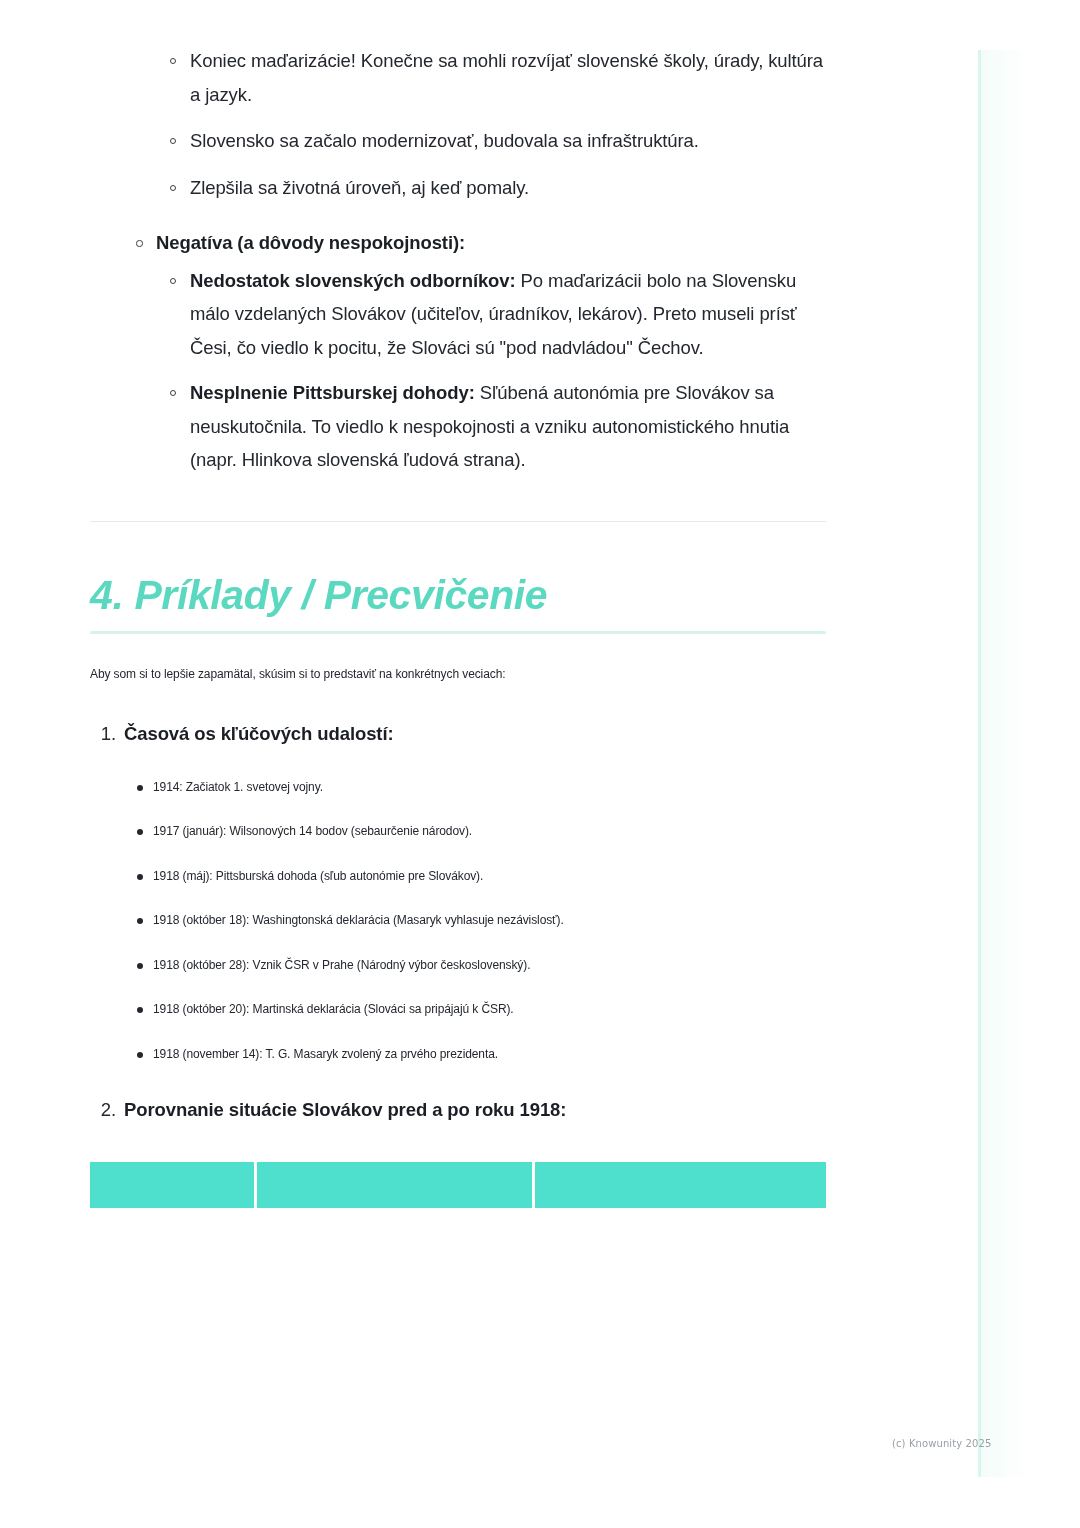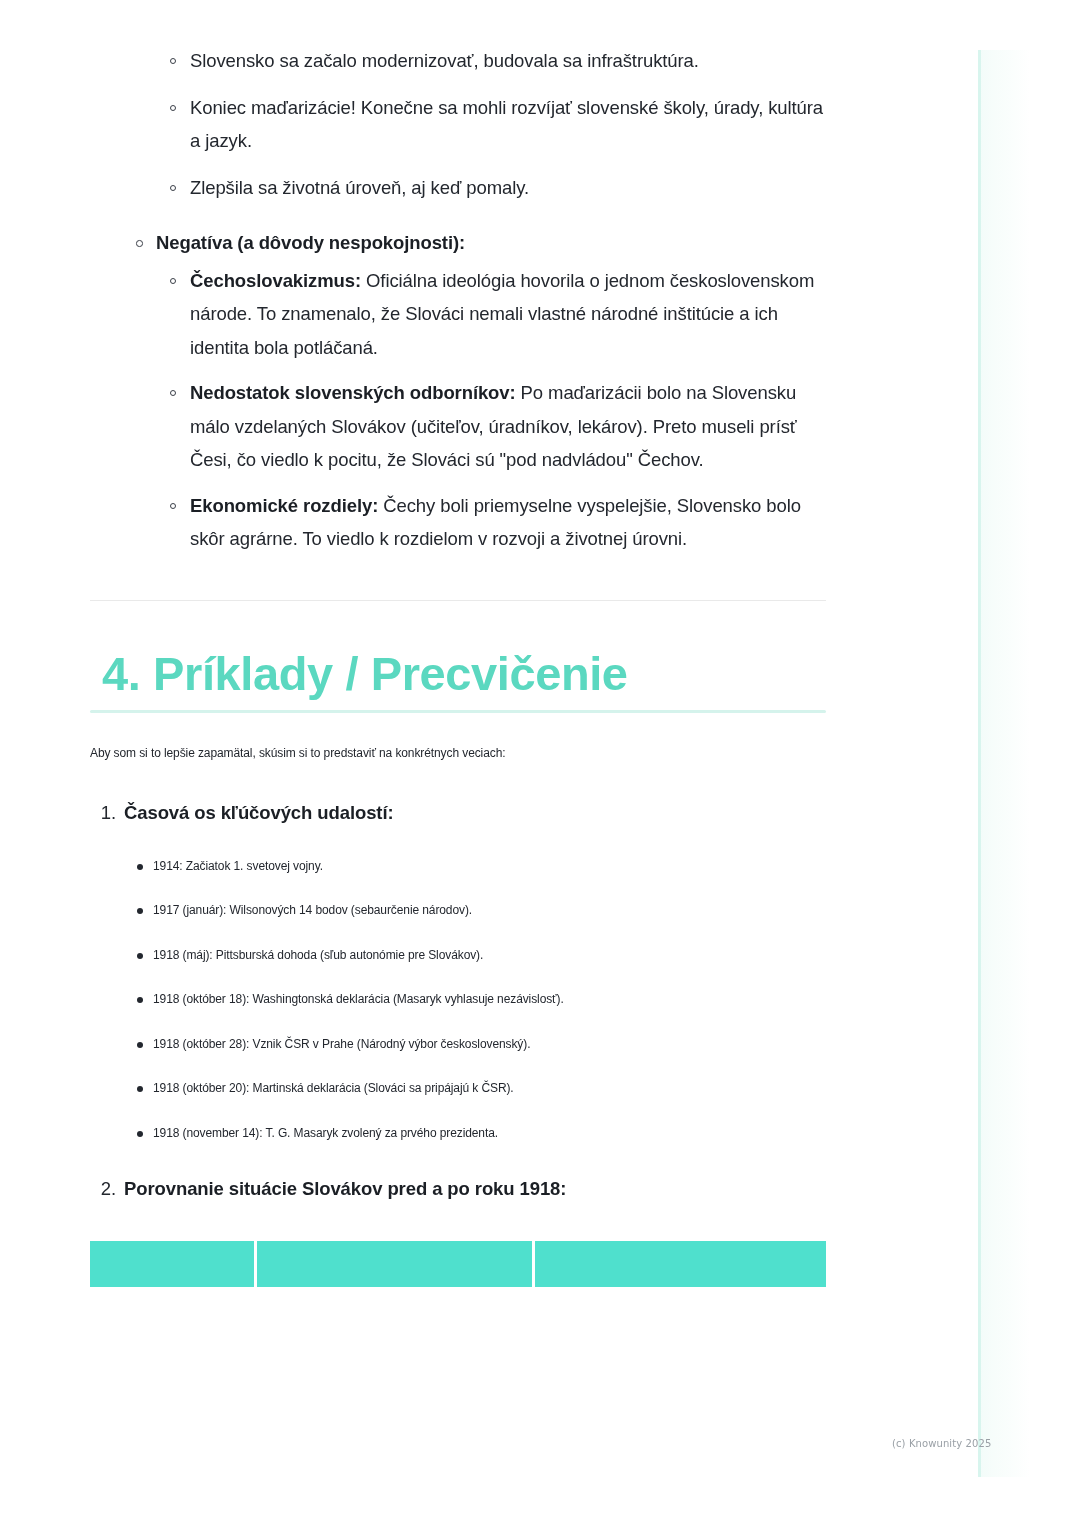--- a/index.html
+++ b/index.html
@@ -131,25 +131,26 @@
   
   .divider {
     height: 1px;
     background: #e9e9e9;
     margin: 0;
     width: 736px;
   }
 
   
   .section-heading {
-    font-size: 47px;
+    font-size: 41px;
     font-weight: 700;
     line-height: 42px;
     letter-spacing: -0.4px;
-    margin: 12px;
+    margin: 0;
+    font-style: italic;
   }
   .heading-rule {
     height: 3px;
     width: 736px;
     border-radius: 2px;
   }
 
   
   .para {
     font-size: 12px;
@@ -236,38 +237,35 @@
 </head>
 <body>
 
 <div class="edge-strip"></div>
 <div class="edge-strip-line"></div>
 
 <div class="page">
   <div class="content">
 
     <ul class="lvl2">
+      <li><span>Koniec maďarizácie! Konečne sa mohli rozvíjať slovenské školy, úrady, kultúra a jazyk.</span></li>
       <li><span>Slovensko sa začalo modernizovať, budovala sa infraštruktúra.</span></li>
-      <li><span>Koniec maďarizácie! Konečne sa mohli rozvíjať slovenské školy, úrady, kultúra a jazyk.</span></li>
       <li><span>Zlepšila sa životná úroveň, aj keď pomaly.</span></li>
     </ul>
 
     <ul class="lvl1" style="margin-top:22px;">
       <li>
         <span class="b">Negatíva (a dôvody nespokojnosti):</span>
 
         <ul class="lvl3">
-          <li>
-            <span class="b">Čechoslovakizmus:</span><span> Oficiálna ideológia hovorila o jednom československom národe. To znamenalo, že Slováci nemali vlastné národné inštitúcie a ich identita bola potláčaná.</span>
-          </li>
           <li>
             <span class="b">Nedostatok slovenských odborníkov:</span><span> Po maďarizácii bolo na Slovensku málo vzdelaných Slovákov (učiteľov, úradníkov, lekárov). Preto museli prísť Česi, čo viedlo k pocitu, že Slováci sú "pod nadvládou" Čechov.</span>
           </li>
           <li>
-            <span class="b">Ekonomické rozdiely:</span><span> Čechy boli priemyselne vyspelejšie, Slovensko bolo skôr agrárne. To viedlo k rozdielom v rozvoji a životnej úrovni.</span>
+            <span class="b">Nesplnenie Pittsburskej dohody:</span><span> Sľúbená autonómia pre Slovákov sa neuskutočnila. To viedlo k nespokojnosti a vzniku autonomistického hnutia (napr. Hlinkova slovenská ľudová strana).</span>
           </li>
         </ul>
       </li>
     </ul>
 
     <div class="divider" style="margin-top:44px;"></div>
 
     <h2 class="section-heading" style="margin-top:52px;color:#5BD8C0;">4. Príklady / Precvičenie</h2>
     <div class="heading-rule" style="margin-top:15px;background:#d5f3ec;"></div>
 

